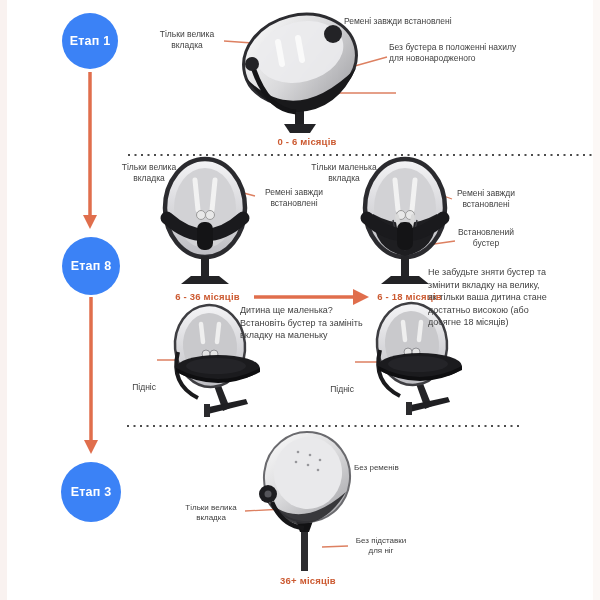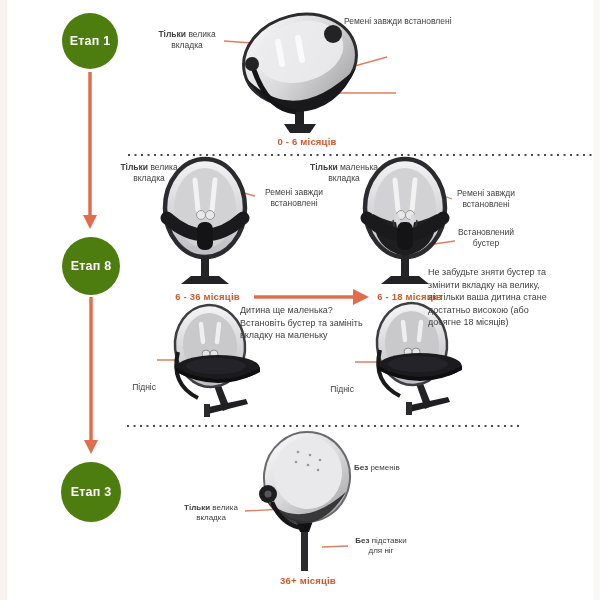--- a/index.html
+++ b/index.html
@@ -5,24 +5,24 @@
   html,body{margin:0;padding:0;background:#ffffff;}
   #canvas{
     position:relative;width:600px;height:600px;overflow:hidden;
     background:#ffffff;font-family:"Liberation Sans",sans-serif;
   }
   .edge-strip{position:absolute;top:0;bottom:0;width:7px;background:#f8efec;opacity:.8;}
   #gfx{position:absolute;left:0;top:0;pointer-events:none;}
   .lbl{position:absolute;font-size:8.5px;line-height:1.3;color:#3f3f3f;text-align:center;}
   .lbl.left{text-align:left;}
   .lbl.right{text-align:right;margin-top:28px;}
-  .b{font-weight:bold;}
+  .b{font-weight:normal;}
   .duration{position:absolute;font-size:9.5px;font-weight:bold;color:#cc5a31;text-align:center;letter-spacing:.2px;}
   .badge{
-    position:absolute;border-radius:50%;background:#4d7c0f;color:#ffffff;
+    position:absolute;border-radius:50%;background:#3b82f6;color:#ffffff;
     display:flex;align-items:center;justify-content:center;
     font-weight:bold;font-size:12.5px;letter-spacing:.2px;
   }
   .note{position:absolute;font-size:9px;line-height:1.4;color:#3f3f3f;text-align:left;}
   .small-font{font-size:8px;}
 </style>
 </head>
 <body>
 
 <div id="canvas">
@@ -153,20 +153,23 @@
       <span>Етап 8</span>
     </div>
   <div class="badge" style="left:61px;top:462px;width:60px;height:60px;">
       <span>Етап 3</span>
     </div>
 
   <div class="lbl" style="left:152px;top:29px;width:70px;">
     <span class="b">Тільки</span><span> велика вкладка</span>
   </div>
   <div class="lbl left" style="left:344px;top:16px;width:150px;">Ремені завжди встановлені</div>
+  <div class="lbl left" style="left:389px;top:42px;width:135px;">
+    <span class="b">Без</span><span> бустера в положенні нахилу для новонародженого</span>
+  </div>
   <div class="duration" style="left:262px;top:136px;width:90px;">0 - 6 місяців</div>
 
   <div class="lbl" style="left:118px;top:162px;width:62px;">
     <span class="b">Тільки</span><span> велика вкладка</span>
   </div>
   <div class="lbl" style="left:252px;top:187px;width:84px;">Ремені завжди встановлені</div>
   <div class="duration" style="left:165px;top:291px;width:85px;">6 - 36 місяців</div>
 
   <div class="lbl" style="left:305px;top:162px;width:78px;">
     <span class="b">Тільки</span><span> маленька вкладка</span>

